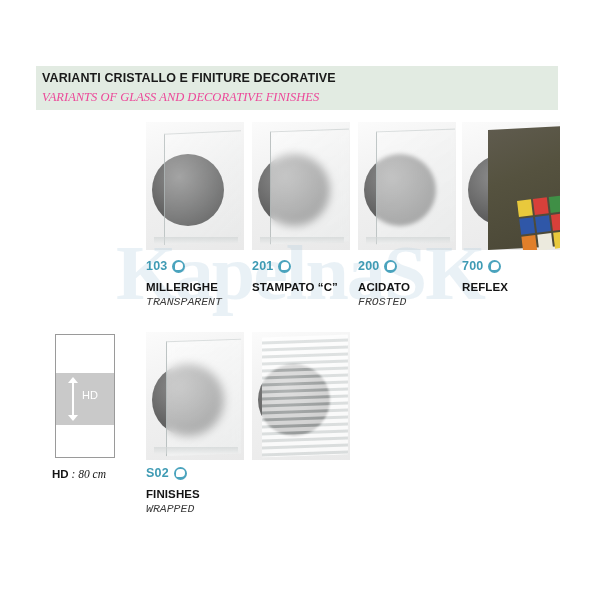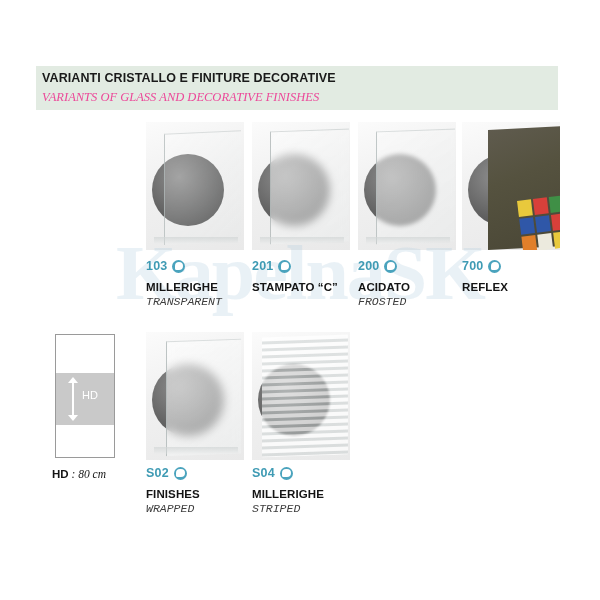--- a/index.html
+++ b/index.html
@@ -426,22 +426,14 @@
 
   <div class="label-block" style="left:146px; top:465px;">
     <div class="code-row">
       <span class="code-num">S02</span>
       <span class="code-icon"></span>
     </div>
     <div class="name-it">FINISHES</div>
     <div class="name-en">WRAPPED</div>
   </div>
 
-  <div class="label-block" style="left:252px; top:465px;">
-    <div class="code-row">
-      <span class="code-num">S04</span>
-      <span class="code-icon"></span>
-    </div>
-    <div class="name-it">MILLERIGHE</div>
-    <div class="name-en">STRIPED</div>
-  </div>
 
 </div>
 
 </body></html>

